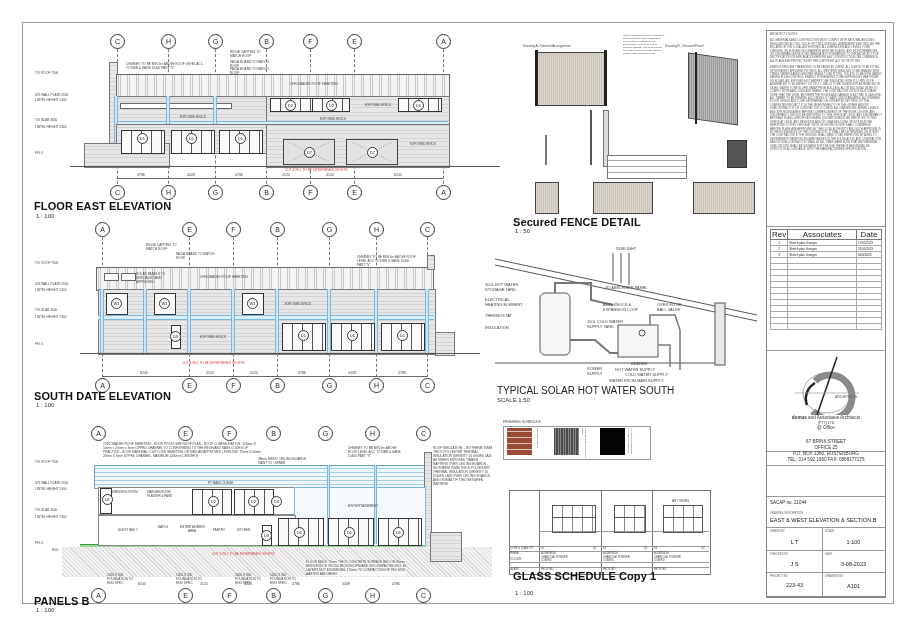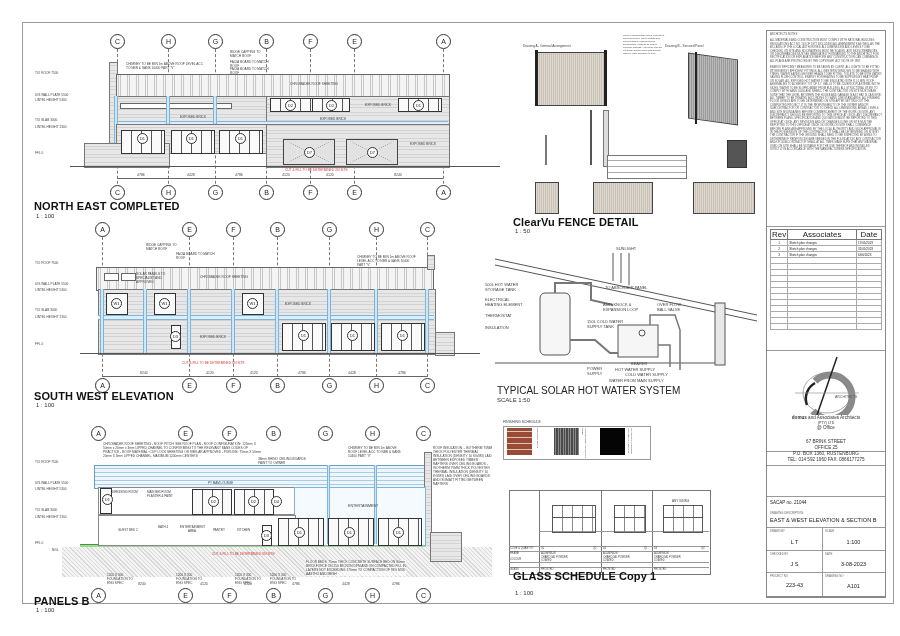--- a/index.html
+++ b/index.html
@@ -123,21 +123,21 @@
   <div class="dim" style="left:364px;top:143px;">8240</div>
 
   <div class="grid-bubble" style="left:80px;top:155px;">C</div>
   <div class="grid-bubble" style="left:131px;top:155px;">H</div>
   <div class="grid-bubble" style="left:178px;top:155px;">G</div>
   <div class="grid-bubble" style="left:229px;top:155px;">B</div>
   <div class="grid-bubble" style="left:273px;top:155px;">F</div>
   <div class="grid-bubble" style="left:317px;top:155px;">E</div>
   <div class="grid-bubble" style="left:406px;top:155px;">A</div>
 
-  <div class="abs vtitle" style="left:4px;top:170px;">NORTH EAST COMPLETED</div>
+  <div class="abs vtitle" style="left:4px;top:170px;">FLOOR EAST ELEVATION</div>
   <div class="abs vscale" style="left:6px;top:183px;">1 : 100</div>
 </div>
 
 <div class="abs" style="left:30px;top:220px;width:470px;height:190px;">
   <div class="grid-bubble" style="left:65px;top:2px;">A</div>
   <div class="grid-bubble" style="left:152px;top:2px;">E</div>
   <div class="grid-bubble" style="left:196px;top:2px;">F</div>
   <div class="grid-bubble" style="left:240px;top:2px;">B</div>
   <div class="grid-bubble" style="left:292px;top:2px;">G</div>
   <div class="grid-bubble" style="left:339px;top:2px;">H</div>
@@ -210,21 +210,21 @@
   <div class="dim" style="left:368px;top:151px;">4786</div>
 
   <div class="grid-bubble" style="left:65px;top:158px;">A</div>
   <div class="grid-bubble" style="left:152px;top:158px;">E</div>
   <div class="grid-bubble" style="left:196px;top:158px;">F</div>
   <div class="grid-bubble" style="left:240px;top:158px;">B</div>
   <div class="grid-bubble" style="left:292px;top:158px;">G</div>
   <div class="grid-bubble" style="left:339px;top:158px;">H</div>
   <div class="grid-bubble" style="left:390px;top:158px;">C</div>
 
-  <div class="abs vtitle" style="left:4px;top:170px;">SOUTH WEST ELEVATION</div>
+  <div class="abs vtitle" style="left:4px;top:170px;">SOUTH DATE ELEVATION</div>
   <div class="abs vscale" style="left:6px;top:182px;">1 : 100</div>
 </div>
 
 <div class="abs" style="left:30px;top:420px;width:470px;height:195px;">
   <div class="grid-bubble" style="left:61px;top:6px;">A</div>
   <div class="grid-bubble" style="left:148px;top:6px;">E</div>
   <div class="grid-bubble" style="left:192px;top:6px;">F</div>
   <div class="grid-bubble" style="left:236px;top:6px;">B</div>
   <div class="grid-bubble" style="left:288px;top:6px;">G</div>
   <div class="grid-bubble" style="left:335px;top:6px;">H</div>
@@ -321,21 +321,21 @@
   <div class="abs" style="left:183px;top:26px;width:48px;height:64px;background:repeating-linear-gradient(90deg,#9b9b9b 0,#9b9b9b 1px,#b9b9b9 1px,#b9b9b9 2px);border:1px solid #444;transform:skewY(8deg);"></div>
   <div class="abs" style="left:190px;top:22px;width:2px;height:72px;background:#222;"></div>
   <div class="abs" style="left:40px;top:105px;width:2px;height:30px;background:#777;"></div>
   <div class="abs" style="left:85px;top:80px;width:2px;height:55px;background:#555;"></div>
   <div class="abs" style="left:98px;top:80px;width:4px;height:55px;background:#ddd;border:1px solid #777;"></div>
   <div class="abs" style="left:102px;top:125px;width:78px;height:22px;border:1px solid #777;background:repeating-linear-gradient(0deg,#fff 0,#fff 5px,#aaa 5px,#aaa 6px);"></div>
   <div class="abs" style="left:222px;top:110px;width:18px;height:26px;background:#555;border:1px solid #333;"></div>
   <div class="fence-img" style="left:30px;top:152px;width:22px;height:30px;"></div>
   <div class="fence-img" style="left:88px;top:152px;width:58px;height:30px;"></div>
   <div class="fence-img" style="left:188px;top:152px;width:60px;height:30px;"></div>
-  <div class="abs vtitle" style="left:8px;top:186px;">ClearVu FENCE DETAIL</div>
+  <div class="abs vtitle" style="left:8px;top:186px;">Secured FENCE DETAIL</div>
   <div class="abs vscale" style="left:10px;top:198px;">1 : 50</div>
 </div>
 
 <div class="abs" style="left:485px;top:245px;width:275px;height:160px;">
   <svg width="275" height="160" style="position:absolute;left:0;top:0;">
     <line x1="10" y1="14" x2="272" y2="70" stroke="#555" stroke-width="1"></line>
     <line x1="10" y1="20" x2="272" y2="76" stroke="#555" stroke-width="1"></line>
     <line x1="10" y1="118" x2="230" y2="118" stroke="#555" stroke-width="1"></line>
     <rect x="55" y="48" width="30" height="62" rx="5" fill="#f6f6f6" stroke="#555"></rect>
     <rect x="133" y="80" width="40" height="32" fill="#f6f6f6" stroke="#555"></rect>
@@ -356,21 +356,21 @@
   <div class="lbl" style="left:0px;top:68px;font-size:4px;">THERMOSTAT</div>
   <div class="lbl" style="left:0px;top:80px;font-size:4px;">INSULATION</div>
   <div class="lbl" style="left:118px;top:57px;font-size:4px;width:50px;">ANTI-KNOCK &amp; EXPANSION LOOP</div>
   <div class="lbl" style="left:172px;top:57px;font-size:4px;width:30px;">OVER FLOW BALL VALVE</div>
   <div class="lbl" style="left:102px;top:74px;font-size:4px;width:48px;">150L COLD WATER SUPPLY TANK</div>
   <div class="lbl" style="left:146px;top:116px;font-size:4px;">BEARER</div>
   <div class="lbl" style="left:102px;top:121px;font-size:4px;width:24px;">POWER SUPPLY</div>
   <div class="lbl" style="left:130px;top:122px;font-size:4px;">HOT WATER SUPPLY</div>
   <div class="lbl" style="left:140px;top:127px;font-size:4px;">COLD WATER SUPPLY</div>
   <div class="lbl" style="left:124px;top:133px;font-size:4px;">WATER FROM MAIN SUPPLY</div>
-  <div class="abs" style="left:12px;top:140px;font-size:10px;color:#222;">TYPICAL SOLAR HOT WATER SYSTEM</div>
+  <div class="abs" style="left:12px;top:140px;font-size:10px;color:#222;">TYPICAL SOLAR HOT WATER SOUTH</div>
   <div class="abs" style="left:12px;top:152px;font-size:6px;color:#333;">SCALE 1:50</div>
 </div>
 
 <div class="abs" style="left:503px;top:420px;width:160px;height:42px;">
   <div class="lbl" style="left:0;top:0;font-size:3.5px;">FINISHING SCHEDULE</div>
   <div class="abs" style="left:0;top:6px;width:146px;height:32px;border:1px solid #999;"></div>
   <div class="abs" style="left:4px;top:8px;width:25px;height:27px;background:repeating-linear-gradient(0deg,#9b4a35 0,#9b4a35 5px,#d9c7bd 5px,#d9c7bd 6px);"></div>
   <div class="lbl" style="left:30px;top:8px;width:6px;writing-mode:vertical-rl;font-size:2.5px;">EXPOSED BRICK</div>
   <div class="abs" style="left:51px;top:8px;width:25px;height:27px;background:repeating-linear-gradient(90deg,#4a4a4a 0,#4a4a4a 1.5px,#8a8a8a 1.5px,#8a8a8a 2.5px);"></div>
   <div class="lbl" style="left:78px;top:8px;width:6px;writing-mode:vertical-rl;font-size:2.5px;">CHROMADEK CHARCOAL GREY</div>

